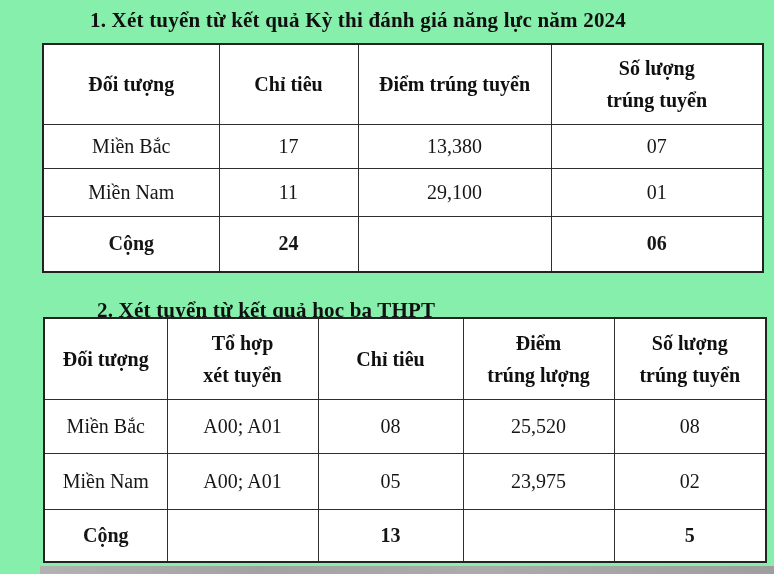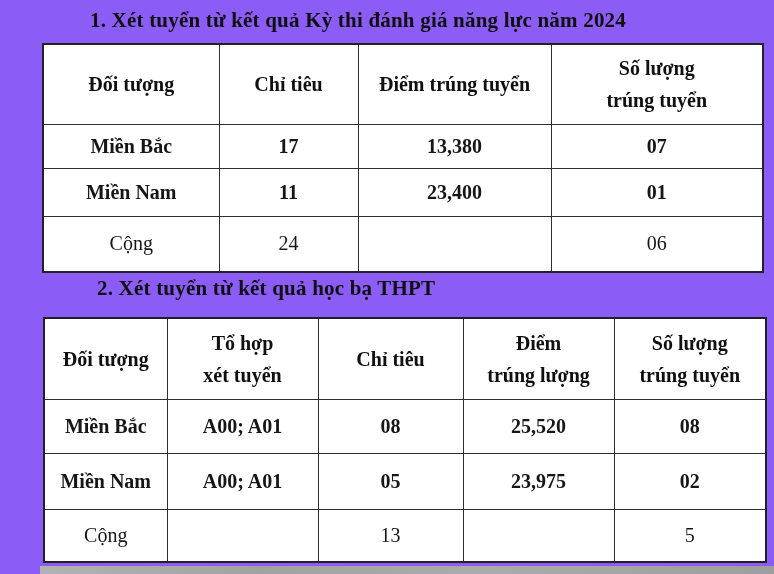--- a/index.html
+++ b/index.html
@@ -6,32 +6,32 @@
   html, body {
     width: 774px; height: 574px;
     background: #ffffff;
     overflow: hidden;
     font-family: "Liberation Serif", "DejaVu Serif", serif;
     color: #161616;
   }
   .page {
     position: relative;
     width: 774px; height: 574px;
-    background: #8b5cf6;
+    background: #86efac;
   }
   .heading {
     position: absolute;
     font-weight: bold;
     font-size: 21px;
     letter-spacing: 0.2px;
     white-space: nowrap;
     color: #101010;
   }
   .heading-1 { left: 90px; top: 8px; }
-  .heading-2 { left: 97px; top: 276px; }
+  .heading-2 { left: 97px; top: 298px; }
 
   table.doc-table {
     position: absolute;
     border-collapse: collapse;
     table-layout: fixed;
     background: #ffffff;
   }
   table.table-1 { left: 42px; top: 43px; width: 720px; }
   table.table-2 { left: 43px; top: 317px; width: 722px; }
 
@@ -43,22 +43,22 @@
     padding: 0 4px;
     overflow: hidden;
   }
   table.doc-table { border: 2px solid #222222; padding-left: 40px; }
   table.doc-table th {
     font-weight: bold;
     white-space: pre-line;
     line-height: 1.6;
     color: #101010;
   }
-  table.doc-table td { font-weight: bold; line-height: 1.25; }
-  tr.total-row td { font-weight: normal; }
+  table.doc-table td { font-weight: normal; line-height: 1.25; }
+  tr.total-row td { font-weight: bold; }
 
   
   .t1-hdr  { height: 80px; }
   .t1-r0   { height: 44px; }
   .t1-r1   { height: 48px; }
   .t1-r2   { height: 56px; }
   .t2-hdr  { height: 81px; }
   .t2-r0   { height: 54px; }
   .t2-r1   { height: 56px; }
   .t2-r2   { height: 53px; }
@@ -95,21 +95,21 @@
       </tr>
       <tr class="t1-r0">
         <td>Miền Bắc</td>
         <td>17</td>
         <td>13,380</td>
         <td>07</td>
       </tr>
       <tr class="t1-r1">
         <td>Miền Nam</td>
         <td>11</td>
-        <td>23,400</td>
+        <td>29,100</td>
         <td>01</td>
       </tr>
       <tr class="t1-r2 total-row">
         <td>Cộng</td>
         <td>24</td>
         <td></td>
         <td>06</td>
       </tr>
     </tbody>
   </table>

